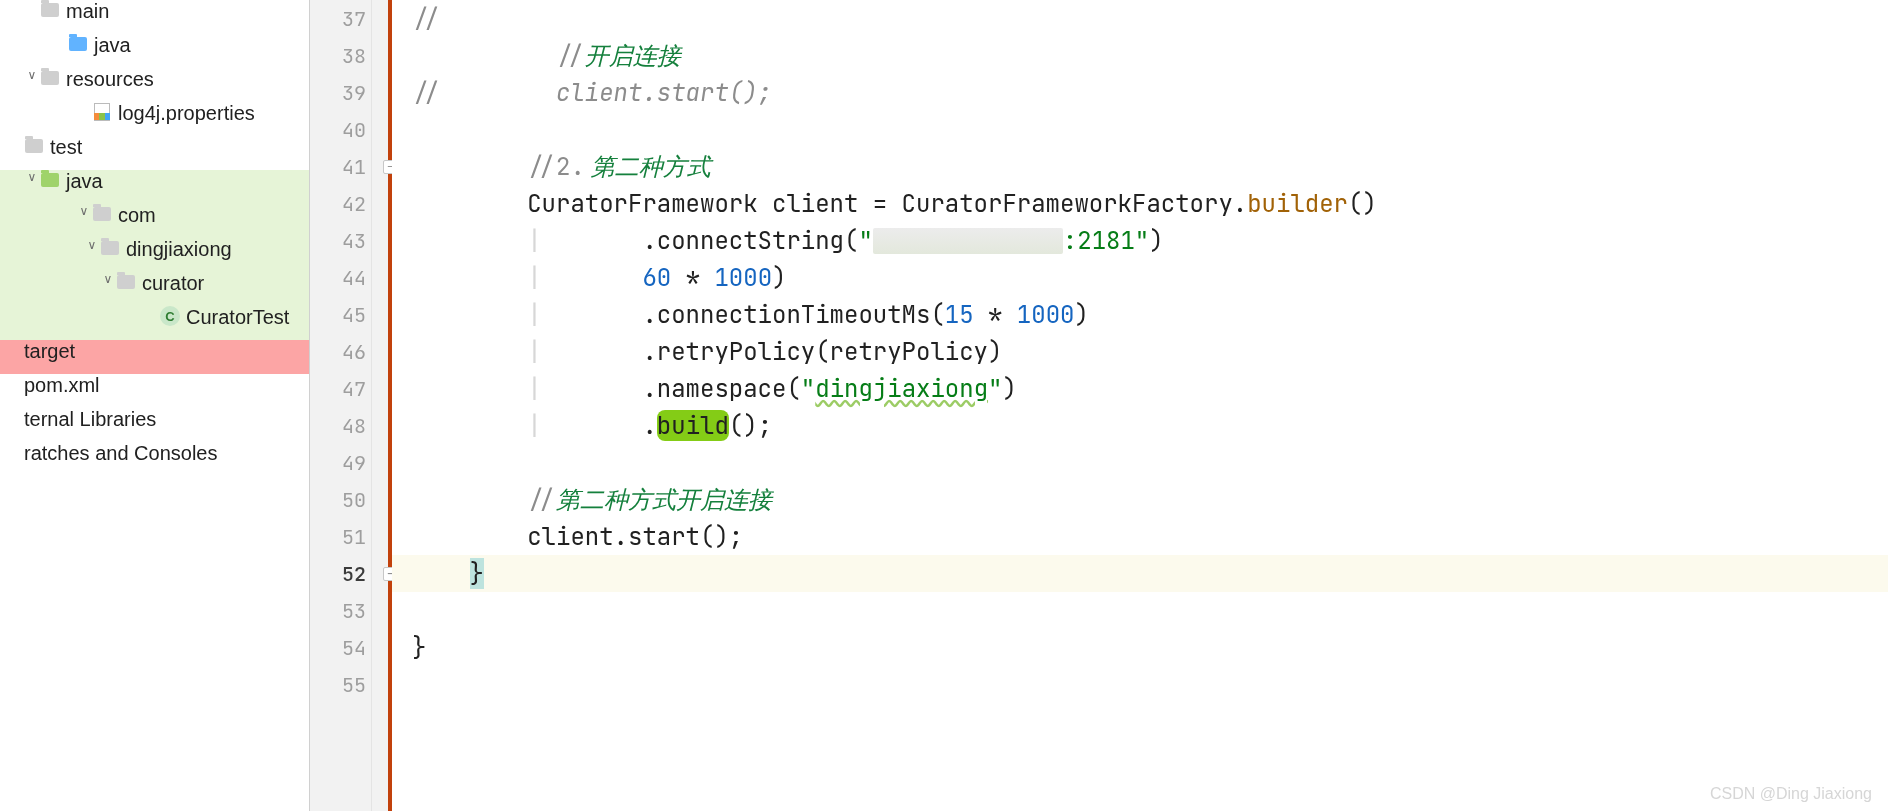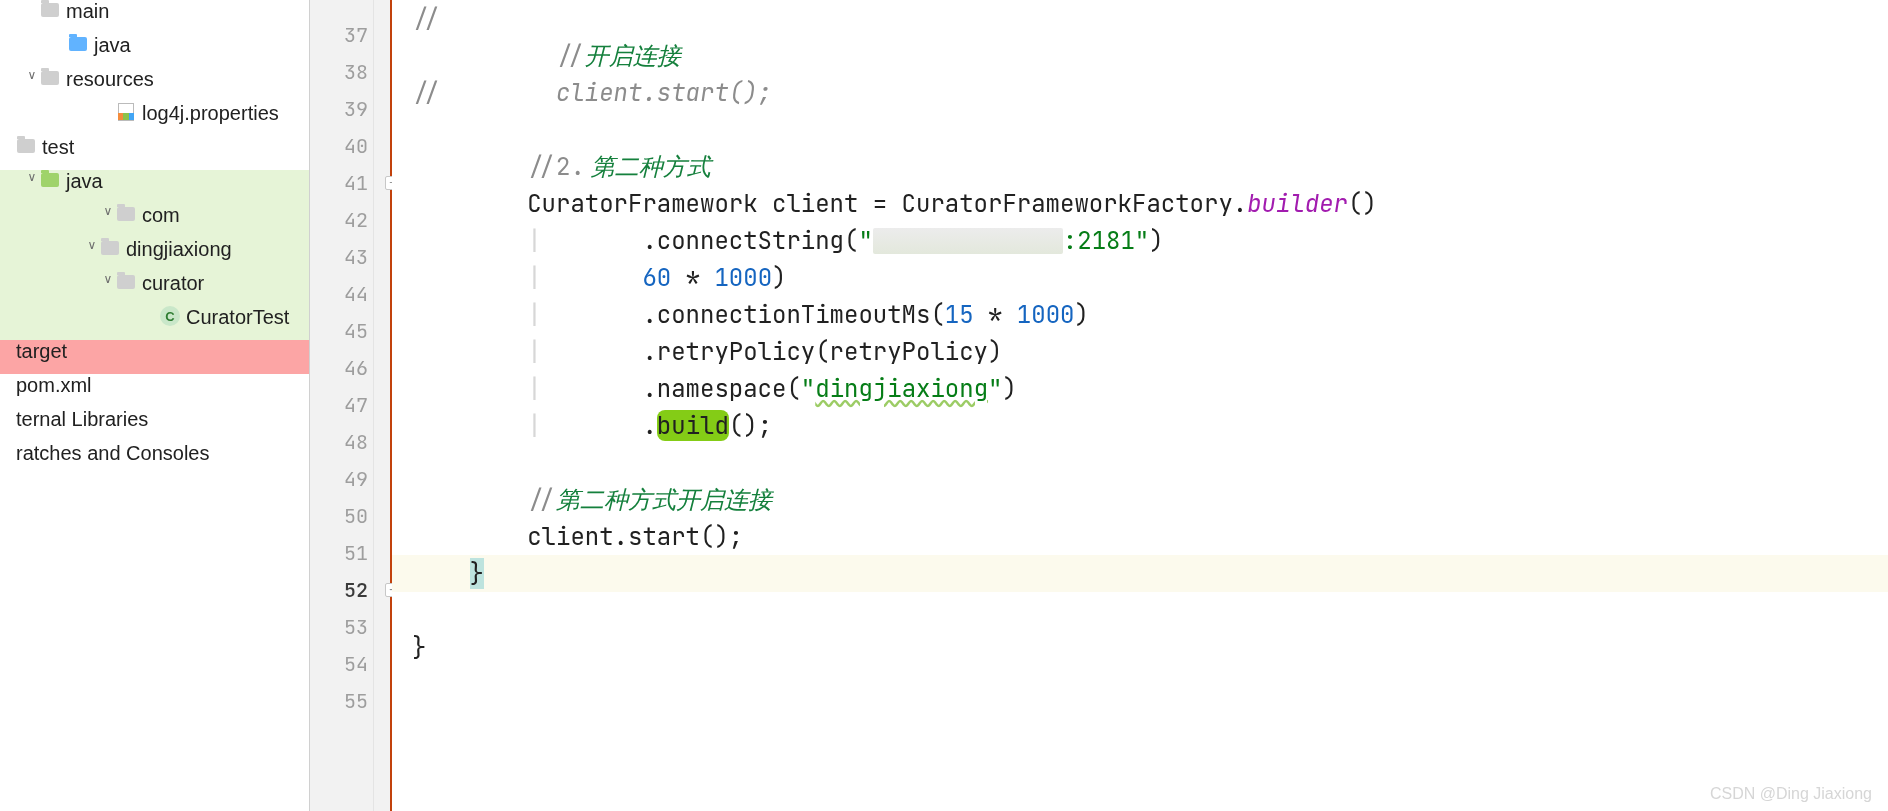--- a/index.html
+++ b/index.html
@@ -7,52 +7,52 @@
   .root { display:flex; width:100%; height:100%; }
 
   
   .tree { width:310px; height:100%; border-right:1px solid #d0d0d0; background:#fff; user-select:none; }
   .tree-row { display:flex; height:34px; white-space:nowrap; cursor:pointer; }
   .tree-row .arrow { width:16px; text-align:center; color:#6e6e6e; font-size:12px; }
   .tree-row .icon { width:20px; height:20px; display:flex; align-items:center; justify-content:center; margin-right:6px; }
   .tree-row .label { font-size:20px; }
   .hl-green { background:#e6f4d7; }
   .hl-yellow { background:#fca5a5; }
-  .ind0 { padding-left:0; }
+  .ind0 { padding-left:8px; }
   .ind1 { padding-left:24px; }
   .ind2 { padding-left:52px; }
-  .ind3 { padding-left:100px; }
+  .ind3 { padding-left:76px; }
   .ind4 { padding-left:84px; }
   .ind5 { padding-left:100px; }
   .ind7 { padding-left:144px; }
 
   
   .fold-gray, .fold-blue, .fold-green { width:18px; height:14px; border-radius:2px; position:relative; }
   .fold-gray { background:#cfcfcf; }
   .fold-blue { background:#61b3ff; }
   .fold-green { background:#9fd36a; }
   .fold-gray::before,.fold-blue::before,.fold-green::before{content:"";position:absolute;top:-3px;left:0;width:8px;height:3px;border-radius:1px 1px 0 0;background:inherit;}
   .file-res { width:16px; height:18px; background:linear-gradient(#fff,#fff);border:1px solid #bbb; position:relative; }
   .file-res::after{content:"";position:absolute;bottom:0;left:-1px;right:-1px;height:7px;background:linear-gradient(90deg,#f48c3c 33%,#8bc34a 33% 66%,#42a5f5 66%);}
   .class-icon { width:20px; height:20px; border-radius:50%; background:#c9e7c9; color:#2e7d32; font-weight:700; font-size:13px; display:flex; align-items:center; justify-content:center; }
 
   
-  .gutter { width:82px; background:#f2f2f2; border-right:2px solid #c2410c; padding-top:16px; position:relative; }
+  .gutter { width:82px; background:#f2f2f2; border-right:4px solid #c2410c; padding-top:0; position:relative; }
   .gline { height:37px; display:flex; align-items:center; justify-content:flex-end; padding-right:22px; color:#9e9e9e; font-size:20px; font-family:"JetBrains Mono","Consolas",monospace; position:relative; }
   .gline.current { color:#3b3b3b; font-weight:500; }
   .fold-marker { position:absolute; right:-9px; top:50%; transform:translateY(-50%); width:14px; height:14px; border:1px solid #c7c7c7; background:#fff; font-size:10px; line-height:12px; text-align:center; color:#888; border-radius:2px; }
   .fold-strip { position:absolute; top:0; right:-1px; width:18px; height:100%; border-left:1px solid #e4e4e4; }
 
   
   .editor { flex:1; position:relative; font-family:"JetBrains Mono","Consolas",monospace; font-size:24px; background:#fff; }
   .eline { height:37px; display:flex; align-items:center; white-space:pre; padding-left:20px; }
   .eline.current-line { background:#fcfaed; }
   .cmt { color:#8c8c8c; }
   .cmt-it { color:#15803d; font-style:italic; font-family:"Segoe UI","Microsoft YaHei",serif; }
-  .kw-it { color:#a21caf; font-style:italic; }
+  .kw-it { color:#a16207; }
   .call-it { font-style:italic; }
   .num { color:#1565c0; }
   .str { color:#067d17; }
   .str-warn { color:#067d17; text-decoration:underline wavy #9ccc65; text-underline-offset:3px; }
   .redact { display:inline-block; width:190px; height:26px; background:linear-gradient(#ececec,#e3e8dc); vertical-align:middle; border-radius:2px; }
   .hl-y { background:#84cc16;border-radius:8px; }
   .caret-box { background:#bde3de; }
   .guide { color:#d7d7d7; }
   .watermark { position:absolute; right:16px; bottom:8px; color:#d6d6d6; font-size:16px; font-family:"Segoe UI",sans-serif; }
 </style>

